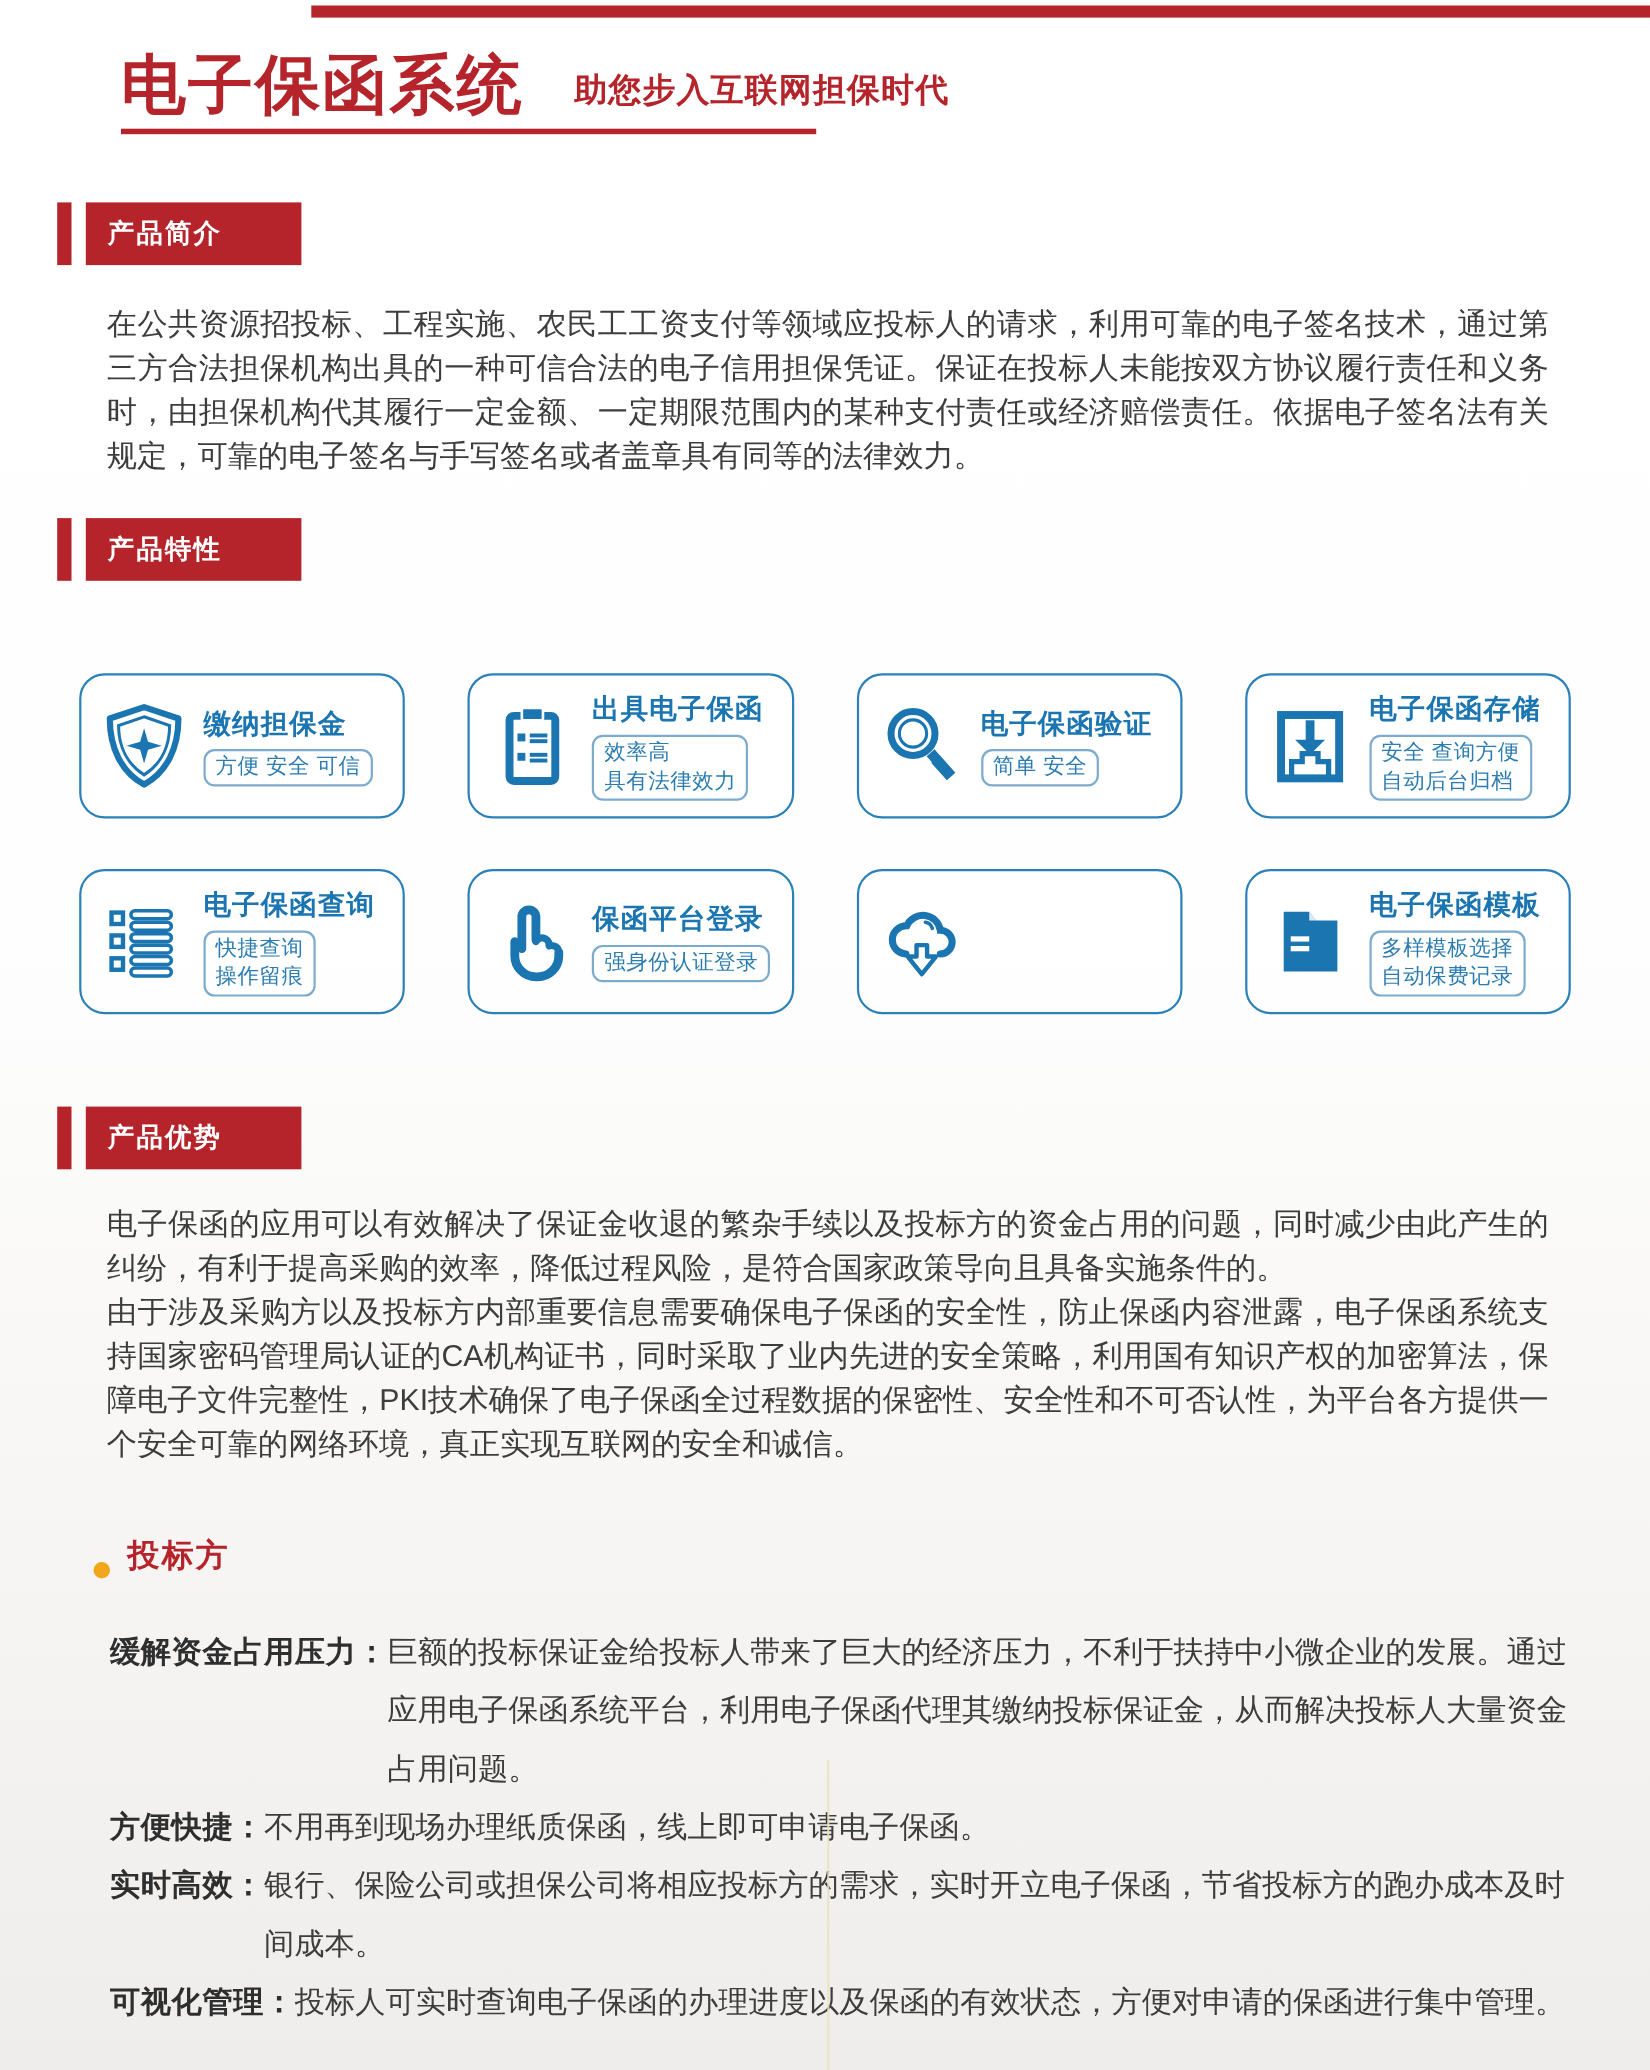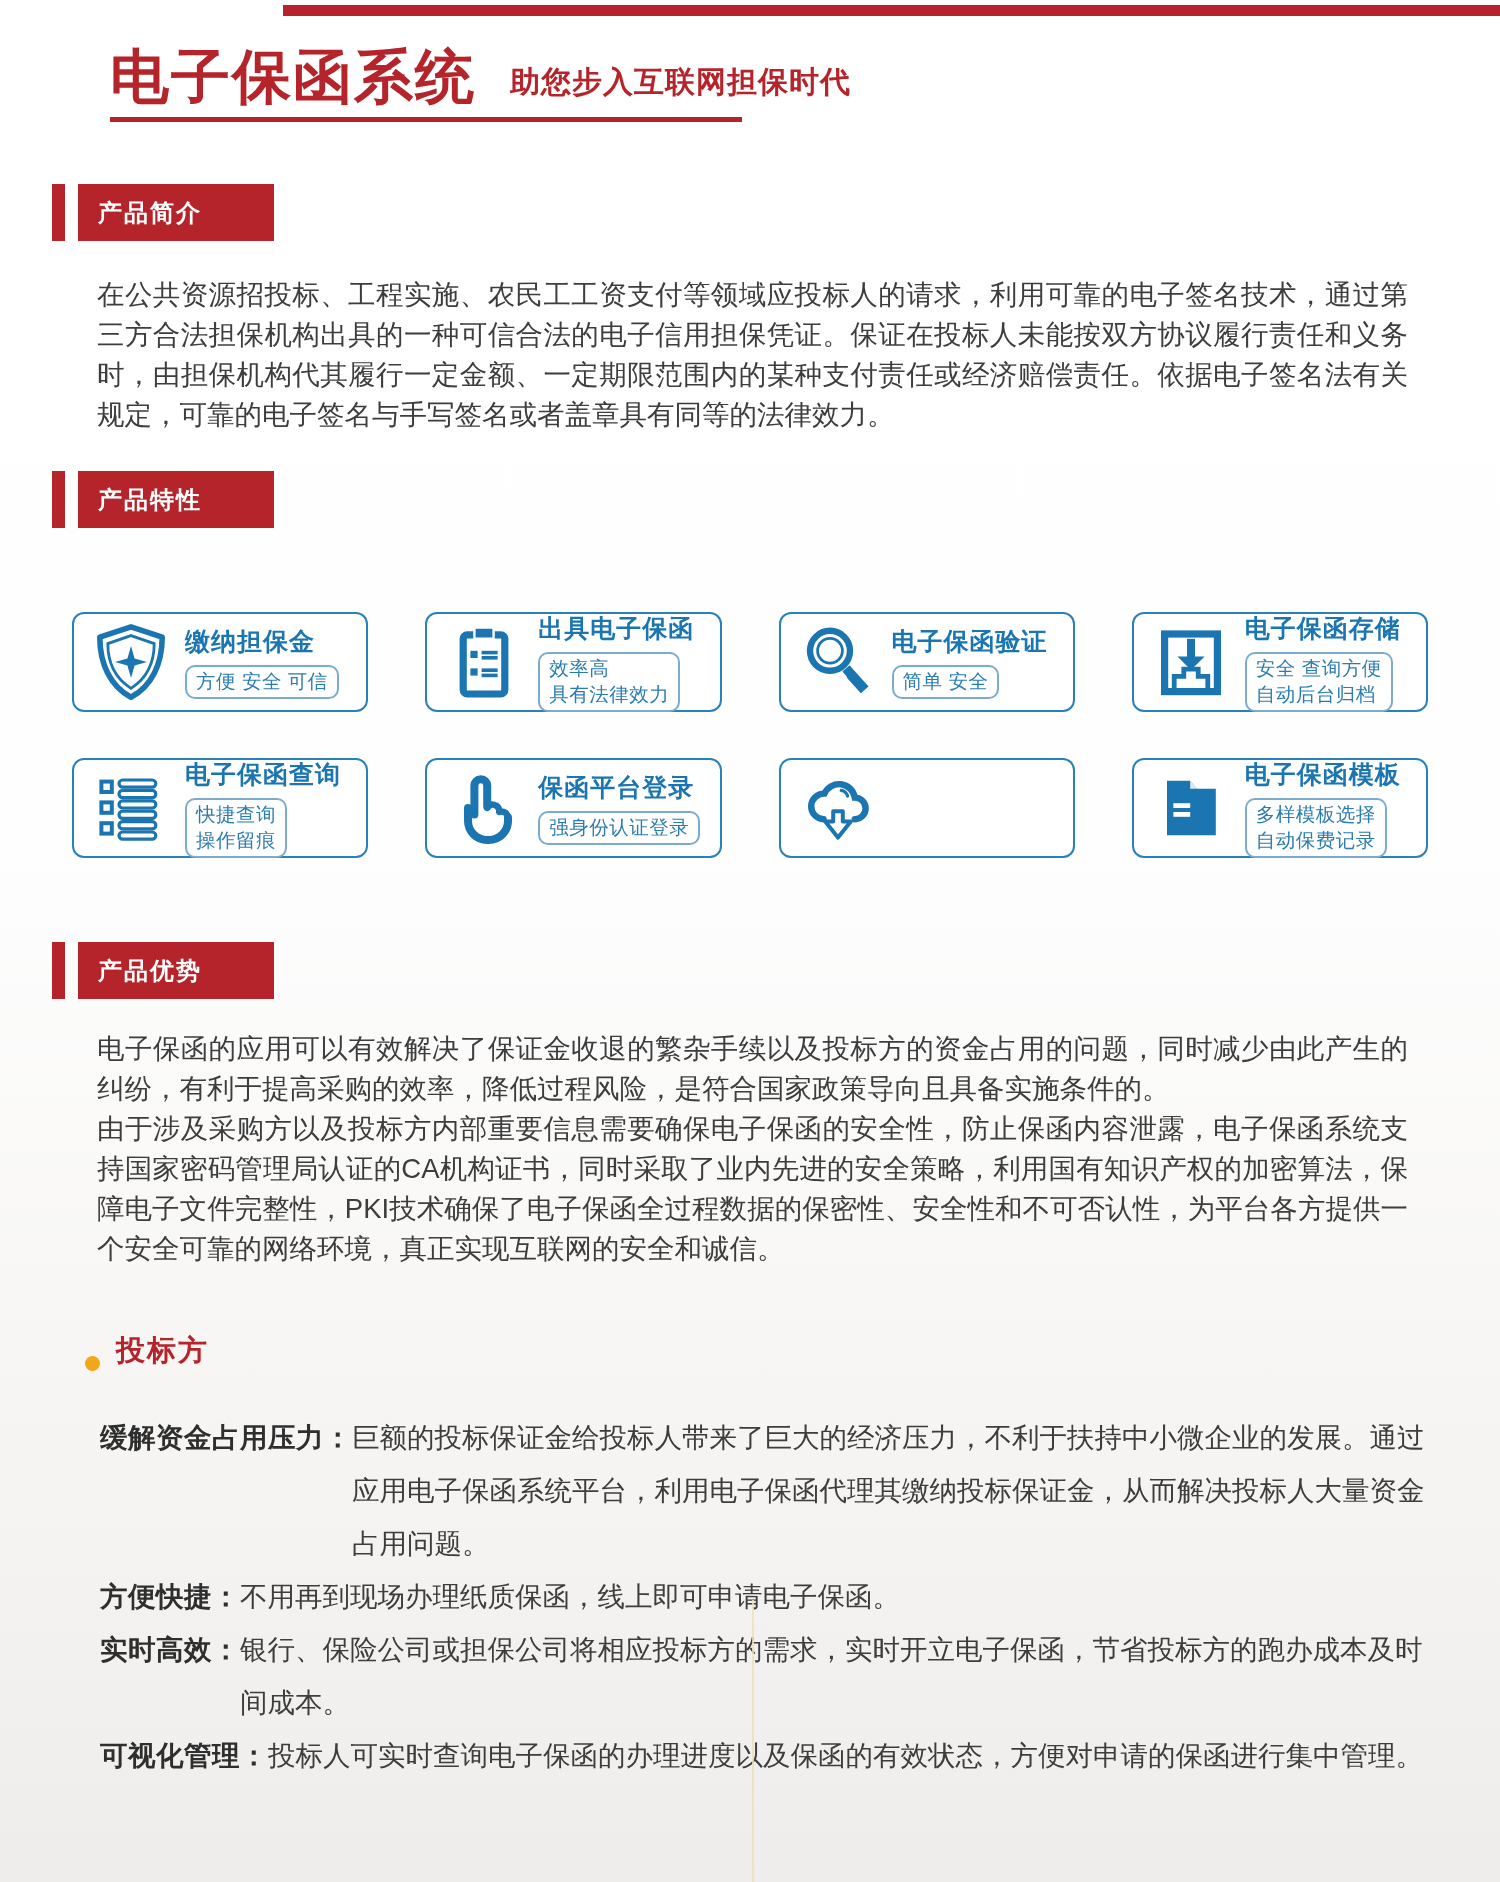--- a/index.html
+++ b/index.html
@@ -11,21 +11,21 @@
     overflow:hidden;
     color:#3d3d3d;
   }
   
   .topbar{ position:absolute; top:5px; left:283px; right:0; height:11px; background:#b5242a; }
   
   .fold-line{ position:absolute; top:1600px; bottom:0; left:752px; width:2px; background:#e9e2bd; opacity:.85; }
 
   
   .masthead{ padding:44px 0 0 110px; }
-  .title-row{ display:flex; align-items:flex-end; gap:34px; width:fit-content; }
+  .title-row{ display:flex; align-items:flex-end; gap:46px; width:fit-content; }
   .main-title{ font-size:59px; font-weight:900; color:#b5242a; line-height:1.15; letter-spacing:2px; }
   .sub-title{ font-size:30px; font-weight:bold; color:#b5242a; padding-bottom:9px; letter-spacing:1px;font-family:Liberation Mono, monospace; }
   .title-underline{ width:632px; height:5px; background:#b5242a; margin-top:5px; }
 
   
   .sec-head{ display:flex; margin-left:52px; height:57px; }
   .sec-head .tick{ width:13px; background:#b5242a; margin-right:13px; }
   .sec-head .sec-label{
     background:#b5242a; color:#ffffff; font-size:24px; font-weight:bold;
     line-height:57px; padding:0 42px 0 20px; min-width:196px; letter-spacing:2px;
@@ -37,21 +37,21 @@
   
   .body-text{ margin:34px 92px 0 97px; font-size:27.5px; line-height:40px; text-align:justify; color:#3d3d3d; }
   .body-text p{ margin:0;font-family:Liberation Serif, serif; }
 
   
   .cards{
     margin:84px 0 0 72px; width:1356px;
     display:grid; grid-template-columns:repeat(4,1fr); gap:46px 57px;
   }
   .card{
-    height:100px; border:2px solid #2a80b9; border-radius:12px; background:rgba(255,255,255,.55);
+    height:132px; border:2px solid #2a80b9; border-radius:23px; background:rgba(255,255,255,.55);
     display:flex; align-items:center; padding:8px 10px 8px 16px;
   }
   .card .icon{ flex:none; width:82px; height:88px; display:flex; align-items:center; justify-content:center; }
   .card .icon svg{ width:80px; height:84px; }
   .card-text{ margin-left:13px; min-width:0; }
   .card-title{ font-size:25px; font-weight:bold; color:#1b75b1; margin-bottom:7px; letter-spacing:1px; white-space:nowrap; }
   .card-tags{
     display:inline-block; border:2px solid #7dabcd; border-radius:10px;
     padding:2px 9px; font-size:19.5px; color:#2b7cb0; letter-spacing:.5px;
   }

